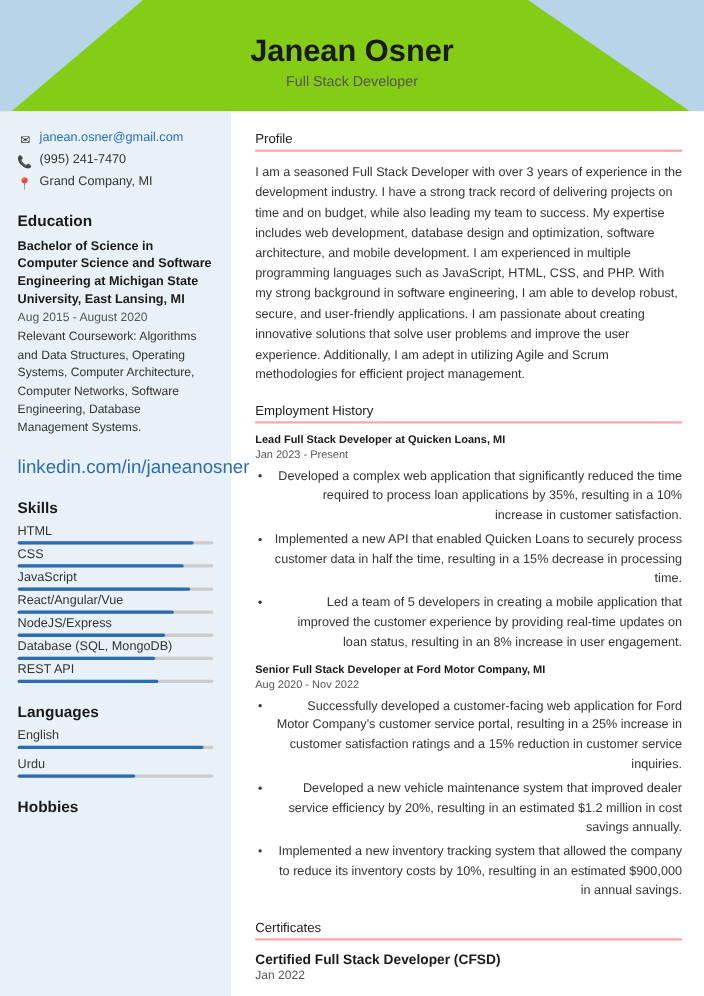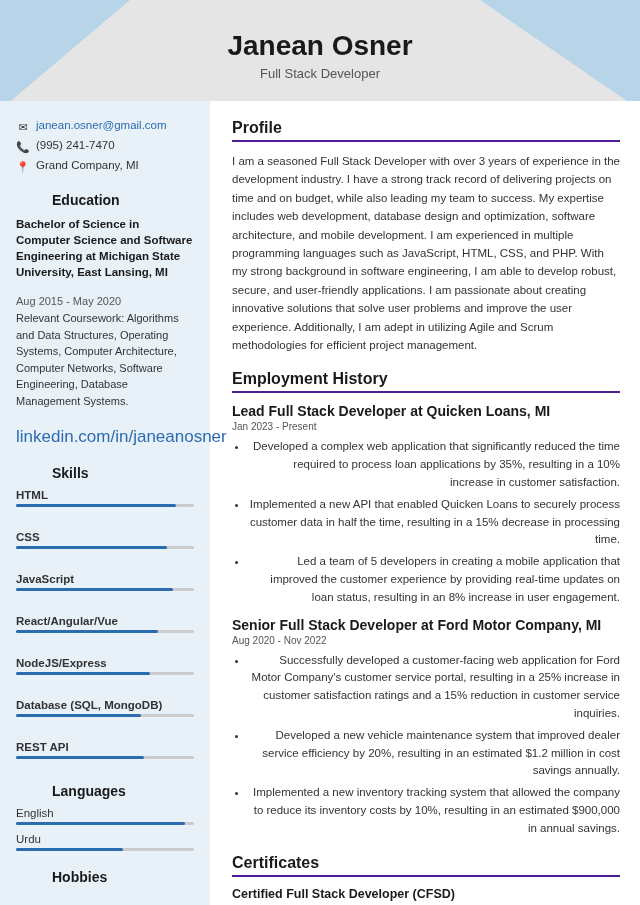--- a/index.html
+++ b/index.html
@@ -9,21 +9,21 @@
       background: #fff;
       color: #333;
       width: 640px;
       min-height: 905px;
       overflow-x: hidden;
     }
 
     
     .header {
       position: relative;
-      background: #e5e5e5;
+      background: #84cc16;
       text-align: center;
       padding: 30px 20px 20px;
       overflow: hidden;
     }
     .header-triangle-left {
       position: absolute;
       top: 0; left: 0;
       width: 0; height: 0;
       border-style: solid;
       border-width: 110px 130px 0 0;
@@ -68,21 +68,20 @@
       min-height: 800px;
     }
     .sidebar-section {
       margin-bottom: 18px;
     }
     .sidebar-section-title {
       font-size: 14px;
       font-weight: bold;
       color: #1a1a1a;
       margin-bottom: 8px;
-      margin-left: 36px;
     }
     .contact-item {
       display: flex;
       align-items: flex-start;
       margin-bottom: 5px;
       font-size: 11.5px;
       color: #333;
       gap: 6px;
     }
     .contact-item a {
@@ -100,42 +99,41 @@
       margin-top: 1px;
       font-size: 11px;
       color: #333;
     }
 
     .education-degree {
       font-size: 11.5px;
       font-weight: bold;
       color: #1a1a1a;
       line-height: 1.4;
-      margin-bottom: 15px;
+      margin-bottom: 3px;
     }
     .education-date {
       font-size: 11px;
       color: #555;
       margin-bottom: 3px;
     }
     .education-coursework {
       font-size: 11px;
       color: #333;
       line-height: 1.5;
     }
 
     .links-link {
       font-size: 17px;
       color: #2b6cb0;
       text-decoration: none;
     }
 
     .skill-item {
-      margin-bottom: 24px;
-      font-weight: bold;
+      margin-bottom: 3px;
     }
     .skill-name {
       font-size: 11.5px;
       color: #333;
       margin-bottom: 3px;
     }
     .skill-bar-bg {
       height: 3px;
       background: #ccc;
       border-radius: 2px;
@@ -167,40 +165,40 @@
       border-radius: 2px;
     }
 
     
     .main-content {
       flex: 1;
       padding: 18px 20px 20px 22px;
     }
 
     .section-title {
-      font-size: 16px;
-      font-weight: bold;
-      color: #1a1a1a;
-      border-bottom: 2px solid #4c1d95;
+      font-size: 12px;
+      font-weight: normal;
+      color: #1a1a1a;
+      border-bottom: 2px solid #fca5a5;
       padding-bottom: 3px;
       margin-bottom: 10px;
       margin-top: 16px;
     }
     .section-title:first-child {
       margin-top: 0;
     }
 
     .profile-text {
       font-size: 11.5px;
       line-height: 1.6;
       color: #333;
     }
 
     .job-title {
-      font-size: 14px;
+      font-size: 10px;
       font-weight: bold;
       color: #1a1a1a;
       margin-bottom: 2px;
     }
     .job-date {
       font-size: 10px;
       color: #555;
       margin-bottom: 6px;
     }
     .job-bullets {
@@ -252,21 +250,21 @@
       </div>
       <div class="contact-item">
         <span class="contact-icon">📍</span>
         <span>Grand Company, MI</span>
       </div>
     </div>
 
     <div class="sidebar-section">
       <div class="sidebar-section-title">Education</div>
       <div class="education-degree">Bachelor of Science in Computer Science and Software Engineering at Michigan State University, East Lansing, MI</div>
-      <div class="education-date">Aug 2015 - May 2020</div>
+      <div class="education-date">Aug 2015 - August 2020</div>
       <div class="education-coursework">
         <span>Relevant Coursework:</span>
         <span>Algorithms and Data Structures, Operating Systems, Computer Architecture, Computer Networks, Software Engineering, Database Management Systems.</span>
       </div>
     </div>
 
     <div class="sidebar-section">
       <a href="#" class="links-link">linkedin.com/in/janeanosner</a>
     </div>
 

